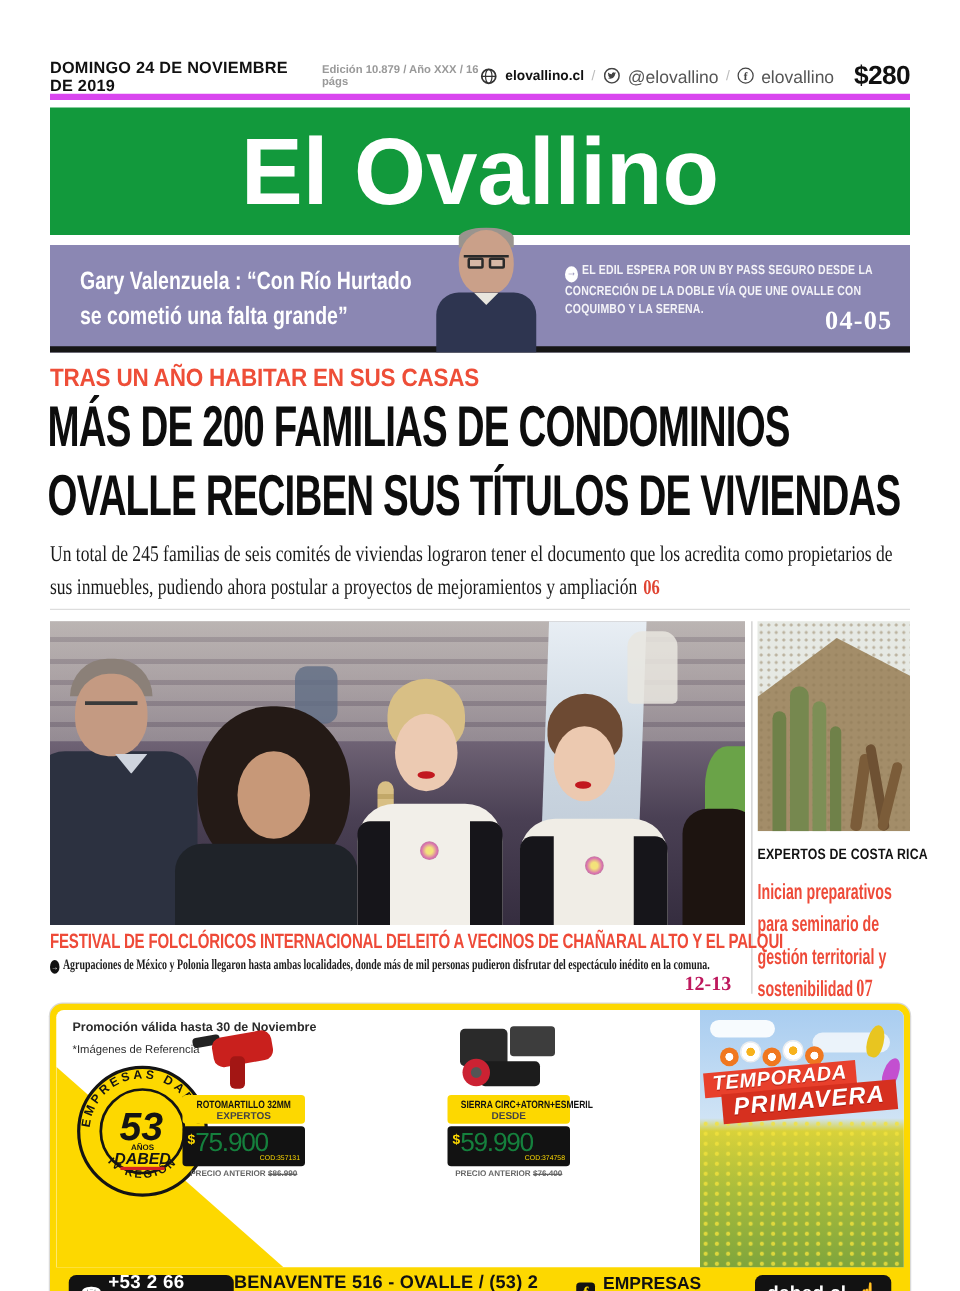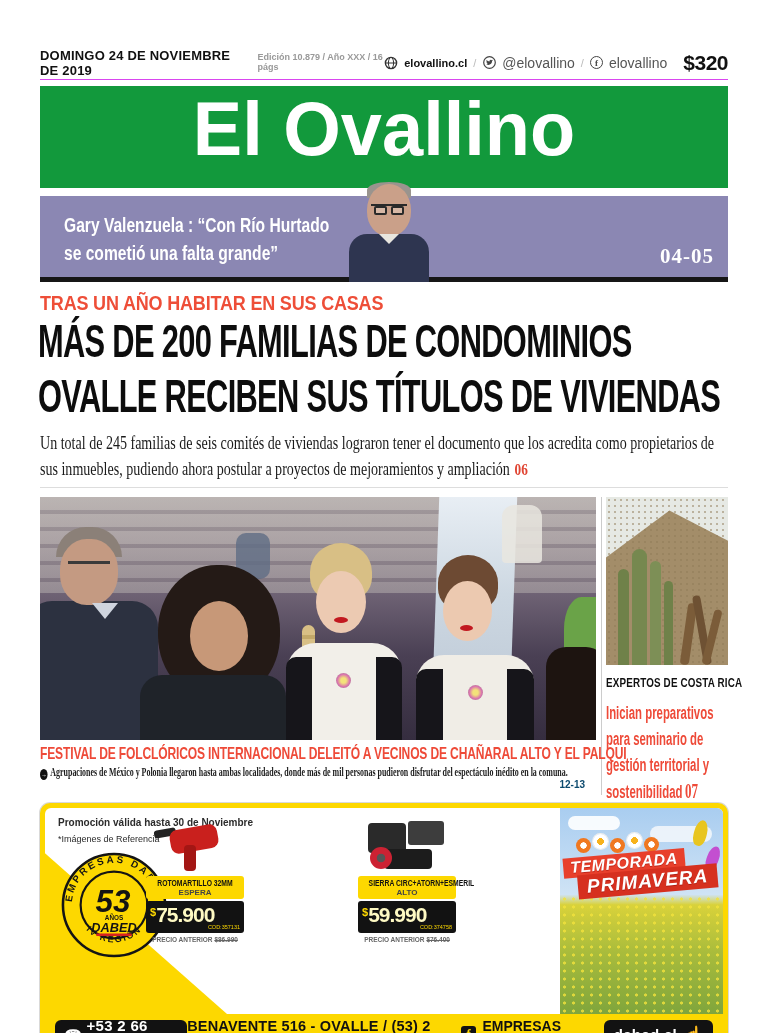--- a/index.html
+++ b/index.html
@@ -1,33 +1,33 @@
 <!DOCTYPE html>
 <html><head>
 <meta charset="utf-8">
 <style>
   *{margin:0;padding:0;box-sizing:border-box}
   html,body{width:768px;height:1033px;background:#fff;font-family:"Liberation Sans",sans-serif;color:#111;overflow:hidden}
   .page{position:relative;width:768px;height:1033px;background:#fff}
 
   
-  .topbar{position:absolute;left:40px;right:40px;top:46px;height:34px;border-bottom:1px solid #d946ef;display:flex;justify-content:space-between;align-items:center}
+  .topbar{position:absolute;left:40px;right:40px;top:46px;height:34px;border-bottom:5px solid #d946ef;display:flex;justify-content:space-between;align-items:center}
   .tb-left{display:flex;align-items:baseline;gap:8px}
   .tb-date{font-size:13px;font-weight:bold;letter-spacing:.2px}
   .tb-edition{font-size:9px;color:#999;font-weight:bold}
   .tb-right{display:flex;align-items:center;gap:6px}
   .tb-icon{width:14px;height:14px;display:inline-flex;align-items:center;justify-content:center}
   .tb-site{font-size:11px;font-weight:bold}
   .tb-handle{font-size:14px;color:#555}
   .tb-sep{font-size:11px;color:#bbb}
   .tb-fb{width:13px;height:13px;border:1.4px solid #444;border-radius:50%;color:#444;font-family:"Liberation Serif",serif;font-weight:bold;font-size:9px;display:flex;align-items:center;justify-content:center}
   .tb-price{font-size:21px;font-weight:bold;letter-spacing:-.5px;margin-left:10px}
 
   
-  .masthead{position:absolute;left:40px;right:40px;top:86px;height:102px;background:#12993c;display:flex;align-items:flex-start;justify-content:center}
+  .masthead{position:absolute;left:40px;right:40px;top:86px;height:102px;background:#12993c;display:flex;align-items:center;justify-content:center}
   .masthead span{color:#fff;font-size:74px;font-weight:bold;letter-spacing:0;transform:scaleY(1.02)}
 
   
   .teaser{position:absolute;left:40px;right:40px;top:196px;height:86px;background:#8b87b3;border-bottom:5px solid #161616}
   .tz-quote{position:absolute;left:24px;top:15px;color:#fff;font-weight:bold;font-size:20px;line-height:28px;white-space:nowrap;transform:scaleX(.78);transform-origin:0 0}
   .tz-photo{position:absolute;left:305px;top:-14px;width:88px;height:100px;overflow:hidden}
   .tz-head{position:absolute;left:22px;top:2px;width:44px;height:52px;background:#caa089;border-radius:50% 50% 46% 46%}
   .tz-hair{position:absolute;left:22px;top:0;width:44px;height:16px;background:#9a948e;border-radius:50% 50% 0 0}
   .tz-glasses{position:absolute;left:26px;top:22px;width:36px;height:9px;border-top:2px solid #2a2a2a;display:flex;gap:4px;justify-content:center}
   .tz-glasses i{width:13px;height:9px;border:2px solid #2a2a2a;border-radius:2px;background:rgba(255,255,255,.25)}
@@ -76,21 +76,21 @@
   .lp-d2-vl{position:absolute;left:376px;top:172px;width:27px;height:71px;background:#16151a;border-radius:10px 0 0 0}
   .lp-d2-vr{position:absolute;left:467px;top:172px;width:27px;height:71px;background:#16151a;border-radius:0 10px 0 0}
   .lp-d2-pin{position:absolute;left:428px;top:188px;width:15px;height:15px;border-radius:50%;background:radial-gradient(circle,#f3e27a 25%,#d86fb0 60%,#7fb069 100%)}
   .lp-green{position:absolute;left:524px;top:100px;width:44px;height:80px;background:#6aa348;border-radius:40% 20% 40% 20%}
   .lp-dark-r{position:absolute;left:506px;top:150px;width:60px;height:93px;background:#1d1410;border-radius:20px 20px 0 0}
 
   
   .cap-title{position:absolute;left:40px;top:744px;color:#ee4a38;font-weight:bold;font-size:16.5px;white-space:nowrap;transform:scaleX(.73);transform-origin:0 0;letter-spacing:-.2px}
   .cap-text{position:absolute;left:40px;top:766px;width:800px;transform:scaleX(.69);transform-origin:0 0;font-family:"Liberation Serif",serif;font-weight:bold;font-size:11.5px;color:#1c1c1c;white-space:nowrap}
   .circ-dark{display:inline-flex;width:11px;height:11px;border-radius:50%;background:#111;color:#fff;font-size:8px;font-weight:bold;align-items:center;justify-content:center;margin-right:4px;vertical-align:-1px}
-  .cap-pages{position:absolute;right:183px;top:779px;color:#0c4a6e;font-family:Liberation Sans, sans-serif;font-weight:bold;font-size:10px}
+  .cap-pages{position:absolute;right:183px;top:779px;color:#be185d;font-family:Liberation Serif, serif;font-weight:bold;font-size:16px}
 
   
   .sidebar{position:absolute;left:606px;top:497px;width:122px}
   .cactus{position:relative;width:122px;height:168px;overflow:hidden;background:#e6e9e4}
   .cx-hill{position:absolute;inset:0;background:#a38d69;clip-path:polygon(0 36%,52% 8%,100% 26%,100% 100%,0 100%)}
   .cx-tex{position:absolute;inset:0;background-image:radial-gradient(#8f7a57 1px,transparent 1.4px);background-size:6px 6px;opacity:.5}
   .cx-c1{position:absolute;left:26px;top:52px;width:15px;height:116px;background:#76884f;border-radius:8px 8px 0 0}
   .cx-c2{position:absolute;left:12px;top:72px;width:11px;height:96px;background:#6f8149;border-radius:6px 6px 0 0}
   .cx-c3{position:absolute;left:44px;top:64px;width:11px;height:104px;background:#7d8f56;border-radius:6px 6px 0 0}
   .cx-c4{position:absolute;left:58px;top:84px;width:9px;height:84px;background:#6f8149;border-radius:5px 5px 0 0}
@@ -109,21 +109,21 @@
   .ad-ref{position:absolute;left:18px;top:31px;font-size:9px;font-weight:normal;color:#2b2b2b}
   .badge{position:absolute;left:20px;top:48px;width:108px;height:108px}
   .prod{position:absolute;top:12px;width:98px}
   .p1{left:106px}.p2{left:216px}.p3{left:318px}.p4{left:428px}
   .p-img{position:relative;height:58px;margin-bottom:3px}
   .p-label{background:#fdd800;border-radius:3px;padding:2px 1px;text-align:center}
   .p-name{font-size:8.5px;font-weight:bold;white-space:nowrap;display:block;transform:scaleX(.8)}
   .p-brand{font-size:8px;font-weight:bold;color:#444;display:block}
   .p-price{background:#121212;border-radius:3px;margin-top:2px;padding:2px 4px 3px;position:relative}
   .p-cur{color:#fdd800;font-size:11px;font-weight:bold;vertical-align:6px}
-  .p-amt{color:#fef9c3;font-size:21px;font-weight:bold;letter-spacing:-1px}
+  .p-amt{color:#15803d;font-size:21px;font-weight:normal;letter-spacing:-1px}
   .p-cod{display:block;text-align:right;color:#fdd800;font-size:5.5px;margin-top:-3px}
   .p-prev{margin-top:3px;text-align:center;font-size:6.5px;font-weight:bold;color:#666}
   .p-prev .strike{text-decoration:line-through}
   
   .sh-drill-b{position:absolute;left:24px;top:12px;width:48px;height:24px;background:#c9201d;border-radius:8px;transform:rotate(-10deg)}
   .sh-drill-c{position:absolute;left:8px;top:14px;width:22px;height:8px;background:#222;border-radius:3px;transform:rotate(-10deg)}
   .sh-drill-h{position:absolute;left:38px;top:30px;width:12px;height:26px;background:#a31614;border-radius:4px}
   .sh-mak-box{position:absolute;left:18px;top:4px;width:58px;height:32px;background:#009a8f;border-radius:3px}
   .sh-disc{position:absolute;left:24px;top:12px;width:46px;height:46px;border-radius:50%;background:radial-gradient(circle,#6f6f6f 12%,#bcbcbc 13% 56%,#8d8d8d 57% 100%)}
   .sh-case1{position:absolute;left:10px;top:8px;width:38px;height:30px;background:#2a2a2a;border-radius:4px}
@@ -179,21 +179,21 @@
       <span class="tb-icon">
         <svg width="13" height="13" viewBox="0 0 13 13">
             <circle cx="6.5" cy="6.5" r="5.8" fill="none" stroke="#444" stroke-width="1.2"></circle>
             <path d="M10 4.4c-.3.1-.5.2-.8.2.3-.2.5-.4.6-.8-.3.2-.6.3-.9.4a1.4 1.4 0 0 0-2.4 1.2C5.3 5.3 4.3 4.8 3.6 4c-.4.6-.2 1.3.3 1.7-.2 0-.5-.1-.6-.2 0 .7.5 1.2 1.1 1.4h-.6c.2.5.7.9 1.3.9-.6.4-1.3.6-2 .5.6.4 1.4.6 2.1.6 2.5 0 3.9-2 3.9-3.9.3-.2.6-.4.9-.6z" fill="#444"></path>
           </svg>
       </span>
       <span class="tb-handle">@elovallino</span>
       <span class="tb-sep">/</span>
       <span class="tb-fb">f</span>
       <span class="tb-handle">elovallino</span>
-      <span class="tb-price">$320</span>
+      <span class="tb-price">$280</span>
     </div>
   </header>
 
   <div class="masthead">
     <span>El Ovallino</span>
   </div>
 
   <section class="teaser">
     <div class="tz-quote">
       <div>Gary Valenzuela : “Con Río Hurtado</div>
@@ -201,20 +201,23 @@
     </div>
     <div class="tz-photo">
       <div class="tz-hair"></div>
       <div class="tz-head"></div>
       <div class="tz-glasses">
           <i></i>
           <i></i>
         </div>
       <div class="tz-body"></div>
       <div class="tz-collar"></div>
+    </div>
+    <div class="tz-right">
+      <div class="tz-summary"><span class="circ">→</span><span>EL EDIL ESPERA POR UN BY PASS SEGURO DESDE LA CONCRECIÓN DE LA DOBLE VÍA QUE UNE OVALLE CON COQUIMBO Y LA SERENA.</span></div>
     </div>
     <div class="tz-pages" style="bottom:8px">04-05</div>
   </section>
 
   <div class="kicker">TRAS UN AÑO HABITAR EN SUS CASAS</div>
   <h1 class="headline">
     <span>MÁS DE 200 FAMILIAS DE CONDOMINIOS</span>
     <span>OVALLE RECIBEN SUS TÍTULOS DE VIVIENDAS</span>
   </h1>
   <p class="deck"><span>Un total de 245 familias de seis comités de viviendas lograron tener el documento que los acredita como propietarios de sus inmuebles, pudiendo ahora postular a proyectos de mejoramientos y ampliación</span><span class="pg">06</span></p>
@@ -294,40 +297,40 @@
     </svg>
 
     <div class="prod p1">
       <div class="p-img">
         <div class="sh-drill-c"></div>
         <div class="sh-drill-b"></div>
         <div class="sh-drill-h"></div>
       </div>
       <div class="p-label">
         <span class="p-name">ROTOMARTILLO 32MM</span>
-        <span class="p-brand">ESPERA</span>
+        <span class="p-brand">EXPERTOS</span>
       </div>
       <div class="p-price">
         <span class="p-cur">$</span><span class="p-amt">75.900</span>
         <span class="p-cod">COD:357131</span>
       </div>
       <div class="p-prev"><span>PRECIO ANTERIOR</span> <span class="strike">$86.990</span></div>
     </div>
 
 
     <div class="prod p3">
       <div class="p-img">
         <div class="sh-case1"></div>
         <div class="sh-case2"></div>
         <div class="sh-case3"></div>
         <div class="sh-blade"></div>
       </div>
       <div class="p-label">
         <span class="p-name">SIERRA CIRC+ATORN+ESMERIL</span>
-        <span class="p-brand">ALTO</span>
+        <span class="p-brand">DESDE</span>
       </div>
       <div class="p-price">
         <span class="p-cur">$</span><span class="p-amt">59.990</span>
         <span class="p-cod">COD:374758</span>
       </div>
       <div class="p-prev"><span>PRECIO ANTERIOR</span> <span class="strike">$76.400</span></div>
     </div>
 
 
     <div class="season">

